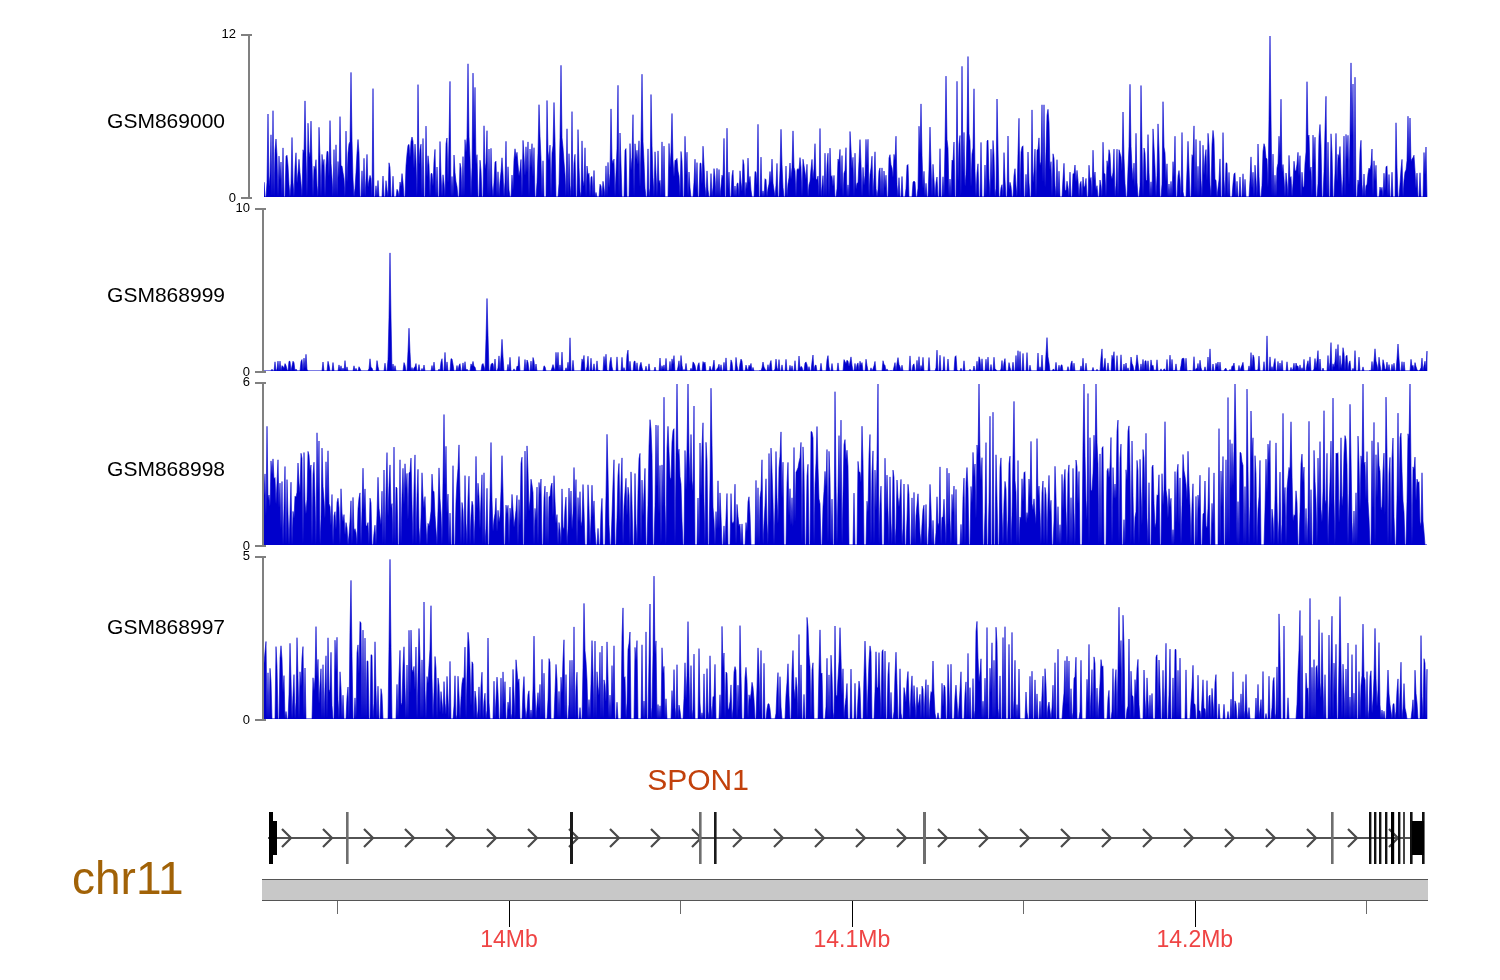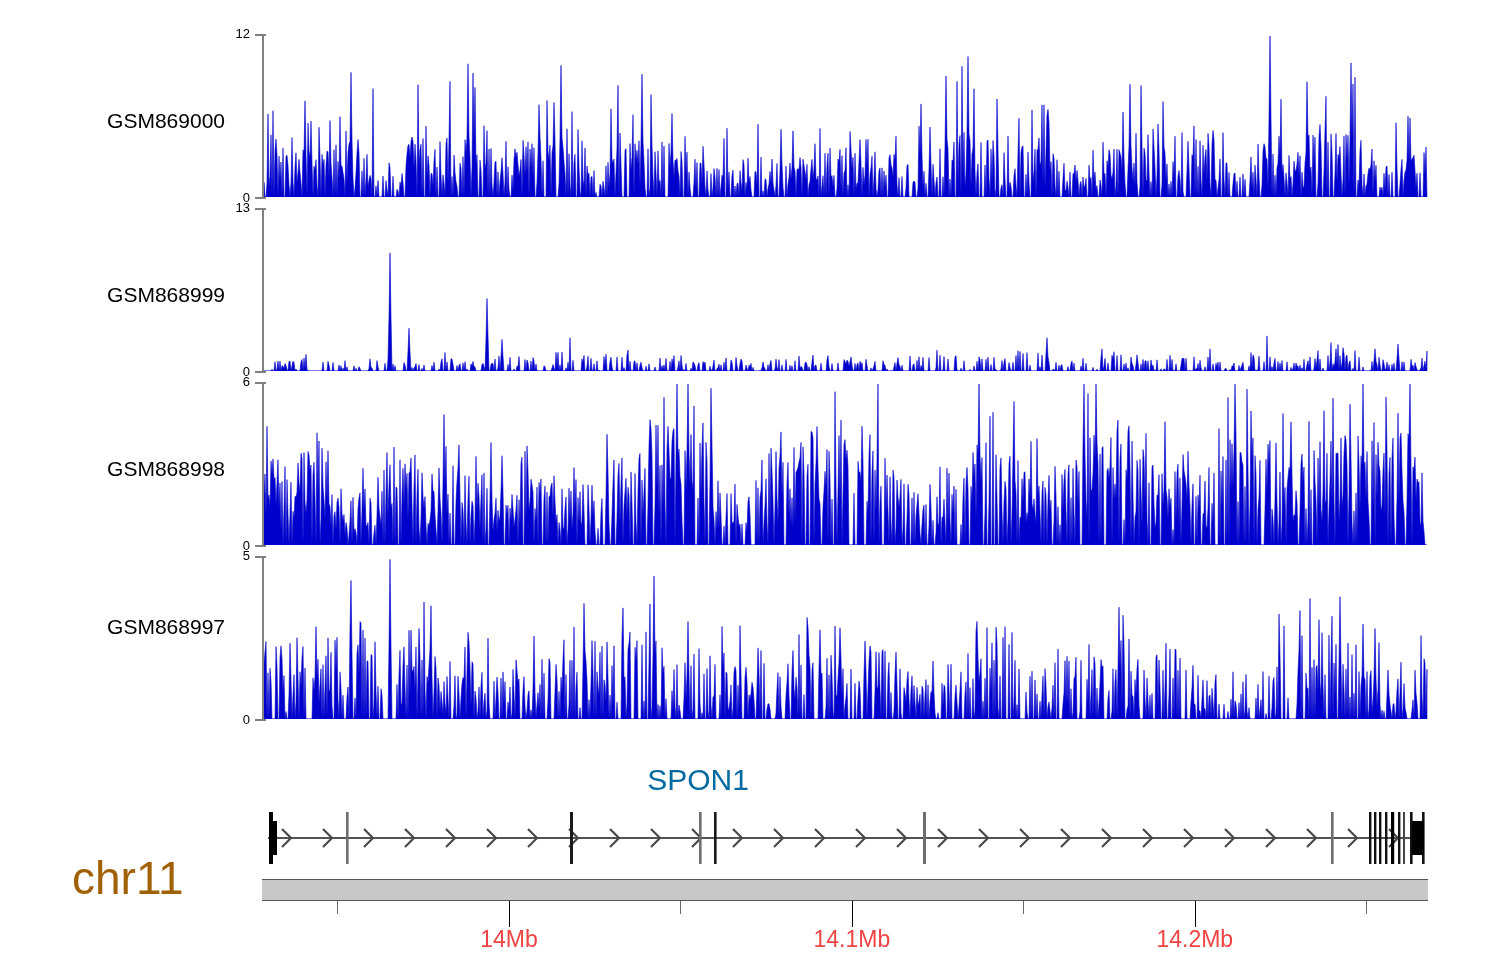--- a/index.html
+++ b/index.html
@@ -71,21 +71,21 @@
     width: 1500px;
     height: 145px;
   }
   #gene-name {
     position: absolute;
     left: 0;
     top: 10px;
     width: 1500px;
     text-align: center;
     font-size: 30px;
-    color: #0369a1;
+    color: #c2410c;
     line-height: 1;
   }
   #gene-name-inner {
     position: relative;
     left: -52px;
   }
   #gene-track {
     position: absolute;
     left: 262px;
     top: 45px;
@@ -136,39 +136,39 @@
     transform: translateX(-50%);
   }
 </style>
 </head>
 <body>
 
 <div id="root">
 
   <div class="track" style="top:34px;height:163px;">
     <div class="track-label" style="top:76px;">GSM869000</div>
-    <div class="axis" style="left:262px;top:0;height:163px;">
+    <div class="axis" style="left:248px;top:0;height:163px;">
       <div class="axis-cap top"></div>
       <div class="axis-cap bot"></div>
       <div class="axis-tick-label" style="top:-7px;">12</div>
       <div class="axis-tick-label" style="bottom:-7px;">0</div>
     </div>
     <div class="plot" style="left:264px;top:0;width:1164px;height:163px;">
       <svg id="cov0" width="1164" height="163" viewBox="0 0 1164 163" preserveAspectRatio="none">
           <path d="M0,163 L0,148.2 L1,163.0 L2,163.0 L3,148.4 L4,80.0 L5,152.7 L6,142.0 L7,100.8 L8,163.0 L9,76.7 L10,163.0 L11,116.1 L12,105.0 L13,121.1 L14,163.0 L15,122.1 L16,146.3 L17,128.0 L18,163.0 L19,113.9 L20,163.0 L21,163.0 L22,122.4 L23,121.2 L24,131.5 L25,150.6 L26,163.0 L27,149.1 L28,103.5 L29,148.0 L30,163.0 L31,133.2 L32,118.8 L33,149.2 L34,138.8 L35,125.3 L36,138.6 L37,149.2 L38,163.0 L39,115.8 L40,119.6 L41,66.9 L42,119.9 L43,163.0 L44,89.2 L45,117.6 L46,123.5 L47,87.1 L48,128.7 L49,163.0 L50,132.2 L51,136.0 L52,125.7 L53,151.5 L54,163.0 L55,93.3 L56,123.3 L57,163.0 L58,120.4 L59,131.8 L60,125.4 L61,163.0 L62,131.5 L63,117.3 L64,117.7 L65,142.4 L66,86.6 L67,129.3 L68,143.4 L69,163.0 L70,115.6 L71,163.0 L72,110.8 L73,163.0 L74,127.5 L75,143.8 L76,82.6 L77,131.9 L78,132.1 L79,138.6 L80,144.8 L81,163.0 L82,97.1 L83,148.5 L84,119.0 L85,109.9 L86,107.6 L87,38.4 L88,106.4 L89,145.0 L90,163.0 L91,154.2 L92,138.6 L93,119.0 L94,105.5 L95,118.7 L96,163.0 L97,163.0 L98,136.8 L99,163.0 L100,124.3 L101,163.0 L102,144.7 L103,120.4 L104,153.3 L105,146.5 L106,141.4 L107,144.4 L108,163.0 L109,54.6 L110,163.0 L111,163.0 L112,151.8 L113,163.0 L114,146.5 L115,163.0 L116,163.0 L117,163.0 L118,163.0 L119,142.0 L120,163.0 L121,163.0 L122,146.7 L123,155.7 L124,163.0 L125,128.8 L126,133.6 L127,163.0 L128,163.0 L129,142.2 L130,163.0 L131,163.0 L132,163.0 L133,155.3 L134,157.3 L135,163.0 L136,148.0 L137,152.6 L138,139.6 L139,148.4 L140,163.0 L141,163.0 L142,131.8 L143,120.0 L144,111.2 L145,110.4 L146,123.4 L147,107.5 L148,103.0 L149,107.2 L150,134.4 L151,110.1 L152,127.3 L153,163.0 L154,50.6 L155,131.0 L156,115.8 L157,110.2 L158,163.0 L159,104.5 L160,163.0 L161,163.0 L162,92.1 L163,143.8 L164,121.8 L165,131.2 L166,163.0 L167,139.6 L168,139.5 L169,152.2 L170,127.6 L171,115.4 L172,163.0 L173,133.0 L174,163.0 L175,163.0 L176,107.5 L177,140.8 L178,163.0 L179,140.8 L180,149.5 L181,163.0 L182,109.8 L183,104.0 L184,149.8 L185,105.8 L186,47.4 L187,163.0 L188,142.5 L189,163.0 L190,121.0 L191,138.6 L192,147.8 L193,152.6 L194,163.0 L195,163.0 L196,129.2 L197,134.2 L198,163.0 L199,122.6 L200,163.0 L201,105.7 L202,118.6 L203,103.4 L204,29.8 L205,102.8 L206,123.8 L207,163.0 L208,133.0 L209,39.1 L210,106.8 L211,53.4 L212,130.5 L213,120.7 L214,163.0 L215,163.0 L216,126.2 L217,136.2 L218,163.0 L219,163.0 L220,91.8 L221,134.9 L222,129.0 L223,96.7 L224,163.0 L225,115.0 L226,163.0 L227,114.3 L228,151.0 L229,163.0 L230,148.4 L231,128.3 L232,127.2 L233,163.0 L234,137.8 L235,163.0 L236,147.4 L237,137.6 L238,123.8 L239,139.7 L240,163.0 L241,147.9 L242,107.3 L243,163.0 L244,132.8 L245,155.9 L246,163.0 L247,163.0 L248,141.0 L249,156.9 L250,125.8 L251,114.8 L252,123.2 L253,118.3 L254,130.7 L255,142.0 L256,136.1 L257,125.5 L258,163.0 L259,106.4 L260,121.7 L261,142.0 L262,112.8 L263,138.8 L264,107.9 L265,163.0 L266,115.0 L267,133.9 L268,109.7 L269,143.3 L270,113.7 L271,163.0 L272,163.0 L273,148.5 L274,119.1 L275,70.7 L276,102.1 L277,124.6 L278,163.0 L279,126.8 L280,163.0 L281,163.0 L282,163.0 L283,66.5 L284,116.9 L285,126.8 L286,111.1 L287,163.0 L288,118.9 L289,111.7 L290,68.5 L291,105.9 L292,163.0 L293,163.0 L294,163.0 L295,149.8 L296,103.7 L297,31.3 L298,103.7 L299,113.7 L300,127.9 L301,140.4 L302,163.0 L303,94.8 L304,163.0 L305,119.7 L306,151.5 L307,163.0 L308,77.6 L309,163.0 L310,129.5 L311,120.3 L312,163.0 L313,163.0 L314,95.6 L315,133.5 L316,157.4 L317,163.0 L318,106.9 L319,146.2 L320,152.6 L321,113.8 L322,163.0 L323,132.0 L324,140.9 L325,139.3 L326,163.0 L327,143.1 L328,142.5 L329,163.0 L330,136.5 L331,163.0 L332,158.4 L333,163.0 L334,163.0 L335,163.0 L336,150.2 L337,152.0 L338,163.0 L339,147.3 L340,154.2 L341,163.0 L342,131.9 L343,163.0 L344,128.4 L345,153.9 L346,139.4 L347,74.9 L348,125.4 L349,129.7 L350,125.1 L351,163.0 L352,138.4 L353,114.8 L354,51.3 L355,163.0 L356,99.0 L357,130.9 L358,163.0 L359,163.0 L360,163.0 L361,116.4 L362,114.6 L363,163.0 L364,163.0 L365,163.0 L366,109.6 L367,136.5 L368,123.2 L369,80.7 L370,163.0 L371,109.8 L372,125.8 L373,116.2 L374,130.7 L375,106.8 L376,153.6 L377,107.6 L378,40.2 L379,107.8 L380,127.5 L381,154.1 L382,163.0 L383,163.0 L384,114.9 L385,163.0 L386,154.1 L387,60.5 L388,111.7 L389,143.6 L390,163.0 L391,117.8 L392,138.6 L393,163.0 L394,116.9 L395,149.5 L396,146.4 L397,163.0 L398,107.9 L399,163.0 L400,112.1 L401,163.0 L402,163.0 L403,163.0 L404,163.0 L405,109.5 L406,133.9 L407,117.9 L408,79.5 L409,126.5 L410,143.0 L411,126.1 L412,126.5 L413,124.4 L414,137.1 L415,142.1 L416,163.0 L417,117.5 L418,127.5 L419,163.0 L420,163.0 L421,102.3 L422,142.1 L423,118.2 L424,163.0 L425,138.0 L426,153.8 L427,163.0 L428,163.0 L429,163.0 L430,148.3 L431,125.2 L432,155.6 L433,128.6 L434,163.0 L435,163.0 L436,129.2 L437,129.2 L438,150.6 L439,112.2 L440,130.6 L441,152.4 L442,163.0 L443,136.9 L444,155.8 L445,163.0 L446,163.0 L447,139.6 L448,163.0 L449,153.8 L450,134.6 L451,143.3 L452,163.0 L453,134.3 L454,163.0 L455,135.5 L456,163.0 L457,152.5 L458,141.1 L459,143.7 L460,104.4 L461,163.0 L462,163.0 L463,94.2 L464,155.2 L465,138.1 L466,163.0 L467,163.0 L468,141.7 L469,136.2 L470,163.0 L471,152.0 L472,163.0 L473,149.6 L474,148.9 L475,163.0 L476,136.8 L477,148.7 L478,157.5 L479,125.6 L480,130.8 L481,163.0 L482,148.4 L483,155.0 L484,124.1 L485,149.1 L486,142.4 L487,156.2 L488,163.0 L489,163.0 L490,163.0 L491,137.5 L492,138.2 L493,151.6 L494,90.3 L495,163.0 L496,163.0 L497,123.1 L498,163.0 L499,156.9 L500,163.0 L501,144.7 L502,145.7 L503,163.0 L504,154.3 L505,150.0 L506,137.5 L507,148.9 L508,125.1 L509,149.1 L510,155.9 L511,163.0 L512,151.3 L513,129.4 L514,163.0 L515,163.0 L516,136.4 L517,95.3 L518,130.6 L519,153.2 L520,163.0 L521,163.0 L522,132.0 L523,163.0 L524,150.1 L525,143.7 L526,129.0 L527,145.3 L528,133.3 L529,96.9 L530,133.3 L531,136.9 L532,163.0 L533,135.8 L534,134.6 L535,136.1 L536,123.6 L537,133.6 L538,163.0 L539,125.2 L540,131.6 L541,138.1 L542,145.2 L543,130.3 L544,163.0 L545,150.9 L546,147.2 L547,134.9 L548,125.4 L549,144.9 L550,134.7 L551,109.7 L552,145.0 L553,146.0 L554,142.1 L555,163.0 L556,94.5 L557,163.0 L558,152.5 L559,141.7 L560,163.0 L561,119.2 L562,163.0 L563,130.9 L564,119.2 L565,163.0 L566,114.1 L567,143.2 L568,141.6 L569,152.8 L570,141.4 L571,163.0 L572,163.0 L573,154.7 L574,125.0 L575,128.3 L576,115.4 L577,155.7 L578,121.6 L579,163.0 L580,139.3 L581,136.3 L582,113.7 L583,163.0 L584,150.9 L585,163.0 L586,97.5 L587,115.4 L588,135.0 L589,123.3 L590,163.0 L591,119.2 L592,154.9 L593,149.2 L594,148.9 L595,127.6 L596,105.6 L597,129.4 L598,163.0 L599,133.4 L600,151.3 L601,141.3 L602,105.4 L603,132.2 L604,105.3 L605,163.0 L606,140.8 L607,133.9 L608,122.2 L609,163.0 L610,143.3 L611,117.8 L612,154.3 L613,163.0 L614,155.6 L615,137.0 L616,133.9 L617,163.0 L618,133.9 L619,163.0 L620,137.0 L621,154.2 L622,141.2 L623,163.0 L624,163.0 L625,124.0 L626,120.7 L627,130.8 L628,134.1 L629,143.5 L630,120.4 L631,126.4 L632,102.2 L633,150.8 L634,163.0 L635,143.7 L636,163.0 L637,163.0 L638,142.5 L639,163.0 L640,163.0 L641,163.0 L642,154.4 L643,131.5 L644,130.5 L645,163.0 L646,163.0 L647,163.0 L648,163.0 L649,148.3 L650,147.0 L651,148.2 L652,163.0 L653,163.0 L654,154.1 L655,92.2 L656,120.5 L657,69.9 L658,121.1 L659,154.7 L660,137.3 L661,163.0 L662,149.3 L663,163.0 L664,163.0 L665,135.1 L666,93.1 L667,130.1 L668,163.0 L669,130.3 L670,146.1 L671,163.0 L672,148.7 L673,143.0 L674,163.0 L675,163.0 L676,114.7 L677,163.0 L678,163.0 L679,142.8 L680,163.0 L681,111.5 L682,42.1 L683,105.3 L684,114.4 L685,163.0 L686,145.0 L687,163.0 L688,126.0 L689,127.3 L690,108.0 L691,163.0 L692,163.0 L693,47.3 L694,147.9 L695,110.2 L696,101.5 L697,163.0 L698,32.3 L699,140.0 L700,98.4 L701,152.8 L702,140.2 L703,99.8 L704,22.5 L705,99.7 L706,106.7 L707,153.1 L708,119.9 L709,114.0 L710,54.8 L711,137.0 L712,163.0 L713,139.0 L714,129.8 L715,163.0 L716,163.0 L717,108.4 L718,163.0 L719,163.0 L720,163.0 L721,131.0 L722,163.0 L723,106.9 L724,106.1 L725,144.4 L726,163.0 L727,115.1 L728,147.4 L729,106.5 L730,121.6 L731,163.0 L732,154.4 L733,65.0 L734,115.0 L735,163.0 L736,163.0 L737,153.8 L738,150.7 L739,163.0 L740,118.6 L741,145.8 L742,163.0 L743,163.0 L744,102.0 L745,155.4 L746,148.3 L747,152.4 L748,163.0 L749,163.0 L750,141.6 L751,134.7 L752,151.8 L753,163.0 L754,119.6 L755,84.3 L756,163.0 L757,118.2 L758,112.9 L759,111.8 L760,163.0 L761,163.0 L762,140.3 L763,163.0 L764,118.0 L765,148.7 L766,163.0 L767,163.0 L768,75.9 L769,149.1 L770,137.7 L771,115.1 L772,163.0 L773,116.1 L774,115.3 L775,103.9 L776,131.5 L777,127.8 L778,70.8 L779,149.6 L780,70.8 L781,154.1 L782,117.4 L783,81.3 L784,75.3 L785,88.7 L786,136.7 L787,127.7 L788,163.0 L789,119.8 L790,124.3 L791,151.5 L792,163.0 L793,125.7 L794,163.0 L795,137.2 L796,163.0 L797,163.0 L798,163.0 L799,144.7 L800,129.3 L801,156.2 L802,156.8 L803,147.2 L804,153.2 L805,163.0 L806,138.1 L807,163.0 L808,163.0 L809,139.6 L810,140.2 L811,131.0 L812,148.0 L813,136.4 L814,146.4 L815,163.0 L816,149.9 L817,147.4 L818,163.0 L819,143.0 L820,153.4 L821,152.1 L822,144.4 L823,163.0 L824,163.0 L825,131.2 L826,146.8 L827,143.5 L828,163.0 L829,116.2 L830,146.7 L831,138.0 L832,155.9 L833,151.7 L834,163.0 L835,163.0 L836,146.0 L837,151.6 L838,163.0 L839,108.2 L840,139.7 L841,139.8 L842,163.0 L843,126.8 L844,133.2 L845,115.7 L846,120.3 L847,141.3 L848,145.1 L849,138.2 L850,115.1 L851,163.0 L852,151.2 L853,115.2 L854,163.0 L855,115.7 L856,119.2 L857,122.9 L858,137.6 L859,78.0 L860,124.0 L861,149.2 L862,163.0 L863,163.0 L864,135.3 L865,112.3 L866,50.3 L867,112.3 L868,133.6 L869,146.9 L870,129.1 L871,153.2 L872,99.3 L873,148.1 L874,163.0 L875,163.0 L876,151.9 L877,51.5 L878,112.4 L879,163.0 L880,114.0 L881,119.3 L882,145.8 L883,147.0 L884,100.6 L885,138.3 L886,163.0 L887,147.8 L888,163.0 L889,94.9 L890,112.9 L891,132.9 L892,163.0 L893,141.4 L894,89.9 L895,115.6 L896,163.0 L897,163.0 L898,150.1 L899,67.7 L900,113.1 L901,118.9 L902,147.4 L903,129.8 L904,163.0 L905,150.0 L906,163.0 L907,147.4 L908,163.0 L909,127.7 L910,143.7 L911,102.2 L912,163.0 L913,163.0 L914,142.0 L915,136.5 L916,145.7 L917,163.0 L918,98.5 L919,157.7 L920,163.0 L921,163.0 L922,163.0 L923,136.6 L924,107.3 L925,133.7 L926,163.0 L927,163.0 L928,120.7 L929,123.4 L930,91.9 L931,163.0 L932,105.4 L933,163.0 L934,132.3 L935,163.0 L936,106.8 L937,146.3 L938,163.0 L939,111.2 L940,141.6 L941,123.0 L942,115.6 L943,147.2 L944,99.3 L945,112.0 L946,150.8 L947,163.0 L948,110.5 L949,96.4 L950,105.5 L951,145.5 L952,146.2 L953,163.0 L954,153.9 L955,146.0 L956,124.9 L957,163.0 L958,163.0 L959,98.6 L960,145.5 L961,163.0 L962,128.8 L963,129.3 L964,163.0 L965,138.4 L966,163.0 L967,163.0 L968,163.0 L969,149.8 L970,140.0 L971,138.8 L972,163.0 L973,147.3 L974,163.0 L975,163.0 L976,143.0 L977,163.0 L978,163.0 L979,139.8 L980,163.0 L981,145.3 L982,163.0 L983,163.0 L984,163.0 L985,163.0 L986,145.9 L987,122.9 L988,154.3 L989,138.2 L990,163.0 L991,131.2 L992,145.7 L993,163.0 L994,110.0 L995,142.4 L996,163.0 L997,163.0 L998,151.2 L999,117.2 L1000,109.7 L1001,113.1 L1002,124.3 L1003,124.8 L1004,153.4 L1005,85.2 L1006,2.0 L1007,85.0 L1008,163.0 L1009,120.1 L1010,163.0 L1011,141.2 L1012,163.0 L1013,134.0 L1014,129.3 L1015,102.2 L1016,122.8 L1017,65.2 L1018,138.6 L1019,130.5 L1020,144.2 L1021,163.0 L1022,139.0 L1023,148.7 L1024,163.0 L1025,121.4 L1026,145.0 L1027,142.6 L1028,163.0 L1029,149.3 L1030,127.2 L1031,137.1 L1032,136.8 L1033,130.2 L1034,118.3 L1035,142.3 L1036,121.7 L1037,163.0 L1038,138.2 L1039,153.3 L1040,153.0 L1041,129.4 L1042,118.0 L1043,47.7 L1044,102.9 L1045,101.0 L1046,138.3 L1047,133.0 L1048,163.0 L1049,101.1 L1050,129.4 L1051,103.2 L1052,163.0 L1053,163.0 L1054,149.4 L1055,102.4 L1056,90.5 L1057,112.2 L1058,163.0 L1059,163.0 L1060,137.6 L1061,96.7 L1062,62.3 L1063,163.0 L1064,108.2 L1065,163.0 L1066,163.0 L1067,99.8 L1068,118.6 L1069,163.0 L1070,163.0 L1071,138.9 L1072,99.4 L1073,148.5 L1074,120.5 L1075,124.2 L1076,112.5 L1077,139.4 L1078,163.0 L1079,145.5 L1080,102.1 L1081,163.0 L1082,100.4 L1083,126.1 L1084,101.3 L1085,151.0 L1086,102.7 L1087,28.9 L1088,102.7 L1089,50.0 L1090,163.0 L1091,43.2 L1092,163.0 L1093,163.0 L1094,146.0 L1095,151.1 L1096,117.1 L1097,106.3 L1098,150.6 L1099,163.0 L1100,140.0 L1101,163.0 L1102,151.8 L1103,150.3 L1104,139.7 L1105,134.1 L1106,136.1 L1107,130.8 L1108,115.0 L1109,163.0 L1110,126.8 L1111,147.6 L1112,131.3 L1113,163.0 L1114,163.0 L1115,163.0 L1116,153.0 L1117,157.0 L1118,153.3 L1119,163.0 L1120,139.2 L1121,157.0 L1122,132.9 L1123,131.9 L1124,163.0 L1125,140.5 L1126,163.0 L1127,163.0 L1128,138.2 L1129,163.0 L1130,163.0 L1131,163.0 L1132,88.8 L1133,133.8 L1134,163.0 L1135,163.0 L1136,150.0 L1137,135.4 L1138,125.4 L1139,163.0 L1140,146.4 L1141,138.1 L1142,135.9 L1143,126.6 L1144,82.2 L1145,127.5 L1146,84.0 L1147,127.4 L1148,124.7 L1149,123.8 L1150,121.2 L1151,136.6 L1152,154.7 L1153,139.1 L1154,163.0 L1155,163.0 L1156,138.8 L1157,163.0 L1158,163.0 L1159,163.0 L1160,118.5 L1161,141.2 L1162,113.0 L1163,163.0 L1163,163 Z" fill="#0000cc" stroke="#0000cc" stroke-width="0.6"></path>
         </svg>
     </div>
   </div>
 
   <div class="track" style="top:208px;height:163px;">
     <div class="track-label" style="top:76px;">GSM868999</div>
     <div class="axis" style="left:262px;top:0;height:163px;">
       <div class="axis-cap top"></div>
       <div class="axis-cap bot"></div>
-      <div class="axis-tick-label" style="top:-7px;">13</div>
+      <div class="axis-tick-label" style="top:-7px;">10</div>
       <div class="axis-tick-label" style="bottom:-7px;">0</div>
     </div>
     <div class="plot" style="left:264px;top:0;width:1164px;height:163px;">
       <svg id="cov1" width="1164" height="163" viewBox="0 0 1164 163" preserveAspectRatio="none">
           <path d="M0,163 L0,163.0 L1,163.0 L2,163.0 L3,163.0 L4,163.0 L5,162.9 L6,163.0 L7,163.0 L8,161.2 L9,163.0 L10,163.0 L11,153.8 L12,163.0 L13,161.1 L14,153.1 L15,163.0 L16,153.1 L17,163.0 L18,157.6 L19,158.6 L20,160.5 L21,155.6 L22,157.6 L23,161.5 L24,163.0 L25,153.3 L26,153.3 L27,163.0 L28,158.0 L29,153.2 L30,154.7 L31,163.0 L32,161.0 L33,163.0 L34,163.0 L35,163.0 L36,163.0 L37,153.6 L38,151.5 L39,163.0 L40,150.1 L41,160.8 L42,146.3 L43,161.3 L44,163.0 L45,163.0 L46,163.0 L47,163.0 L48,163.0 L49,163.0 L50,163.0 L51,163.0 L52,163.0 L53,163.0 L54,163.0 L55,163.0 L56,163.0 L57,163.0 L58,163.0 L59,154.0 L60,163.0 L61,163.0 L62,163.0 L63,163.0 L64,153.3 L65,157.3 L66,163.0 L67,163.0 L68,163.0 L69,154.5 L70,163.0 L71,163.0 L72,163.0 L73,163.0 L74,163.0 L75,156.9 L76,162.3 L77,157.8 L78,163.0 L79,160.0 L80,163.0 L81,152.6 L82,163.0 L83,158.9 L84,163.0 L85,163.0 L86,163.0 L87,163.0 L88,163.0 L89,163.0 L90,157.8 L91,163.0 L92,160.3 L93,163.0 L94,163.0 L95,158.7 L96,160.6 L97,163.0 L98,163.0 L99,163.0 L100,163.0 L101,163.0 L102,163.0 L103,163.0 L104,163.0 L105,160.5 L106,150.8 L107,159.6 L108,160.0 L109,163.0 L110,163.0 L111,163.0 L112,163.0 L113,152.6 L114,158.7 L115,163.0 L116,163.0 L117,163.0 L118,163.0 L119,163.0 L120,163.0 L121,155.2 L122,163.0 L123,163.0 L124,151.4 L125,109.8 L126,44.9 L127,109.9 L128,163.0 L129,156.0 L130,163.0 L131,157.7 L132,163.0 L133,163.0 L134,163.0 L135,163.0 L136,163.0 L137,163.0 L138,163.0 L139,163.0 L140,154.6 L141,157.2 L142,163.0 L143,163.0 L144,143.5 L145,120.2 L146,143.9 L147,163.0 L148,159.5 L149,163.0 L150,159.7 L151,159.0 L152,155.5 L153,163.0 L154,163.0 L155,156.6 L156,163.0 L157,163.0 L158,160.4 L159,163.0 L160,157.0 L161,163.0 L162,163.0 L163,163.0 L164,163.0 L165,163.0 L166,163.0 L167,163.0 L168,157.5 L169,163.0 L170,154.1 L171,163.0 L172,163.0 L173,163.0 L174,163.0 L175,161.1 L176,163.0 L177,154.1 L178,150.7 L179,163.0 L180,163.0 L181,144.4 L182,163.0 L183,153.9 L184,163.0 L185,163.0 L186,163.0 L187,150.7 L188,151.0 L189,156.3 L190,163.0 L191,163.0 L192,163.0 L193,157.5 L194,163.0 L195,157.6 L196,155.7 L197,163.0 L198,163.0 L199,154.9 L200,163.0 L201,153.7 L202,162.5 L203,161.1 L204,163.0 L205,163.0 L206,163.0 L207,155.9 L208,158.3 L209,153.4 L210,158.6 L211,159.1 L212,163.0 L213,163.0 L214,163.0 L215,163.0 L216,163.0 L217,163.0 L218,156.6 L219,155.5 L220,158.5 L221,163.0 L222,130.4 L223,90.5 L224,127.3 L225,163.0 L226,163.0 L227,156.5 L228,155.2 L229,155.6 L230,163.0 L231,151.0 L232,163.0 L233,163.0 L234,159.9 L235,147.9 L236,163.0 L237,148.8 L238,131.3 L239,148.7 L240,163.0 L241,163.0 L242,163.0 L243,163.0 L244,156.4 L245,163.0 L246,149.3 L247,163.0 L248,163.0 L249,163.0 L250,160.8 L251,163.0 L252,163.0 L253,158.1 L254,158.8 L255,148.5 L256,163.0 L257,163.0 L258,163.0 L259,163.0 L260,163.0 L261,151.5 L262,163.0 L263,152.0 L264,154.5 L265,163.0 L266,163.0 L267,153.1 L268,163.0 L269,149.5 L270,153.0 L271,163.0 L272,156.0 L273,163.0 L274,163.0 L275,163.0 L276,163.0 L277,163.0 L278,163.0 L279,163.0 L280,157.8 L281,158.7 L282,163.0 L283,163.0 L284,163.0 L285,163.0 L286,163.0 L287,163.0 L288,159.9 L289,156.6 L290,160.0 L291,163.0 L292,144.3 L293,158.5 L294,144.3 L295,163.0 L296,156.9 L297,163.0 L298,144.1 L299,163.0 L300,163.0 L301,163.0 L302,159.8 L303,163.0 L304,154.2 L305,163.0 L306,129.8 L307,163.0 L308,163.0 L309,152.3 L310,163.0 L311,163.0 L312,163.0 L313,163.0 L314,163.0 L315,163.0 L316,163.0 L317,163.0 L318,150.9 L319,154.6 L320,147.4 L321,163.0 L322,163.0 L323,158.7 L324,148.2 L325,163.0 L326,163.0 L327,150.2 L328,163.0 L329,161.9 L330,155.8 L331,163.0 L332,163.0 L333,152.9 L334,163.0 L335,162.0 L336,163.0 L337,163.0 L338,163.0 L339,163.0 L340,148.5 L341,158.3 L342,146.2 L343,161.9 L344,163.0 L345,163.0 L346,153.7 L347,149.2 L348,158.9 L349,163.0 L350,163.0 L351,163.0 L352,163.0 L353,148.9 L354,163.0 L355,163.0 L356,163.0 L357,163.0 L358,149.3 L359,163.0 L360,159.6 L361,163.0 L362,163.0 L363,146.9 L364,142.1 L365,163.0 L366,153.3 L367,163.0 L368,163.0 L369,163.0 L370,153.5 L371,153.0 L372,163.0 L373,154.8 L374,163.0 L375,163.0 L376,157.2 L377,154.3 L378,159.5 L379,163.0 L380,163.0 L381,163.0 L382,158.2 L383,163.0 L384,163.0 L385,155.8 L386,163.0 L387,163.0 L388,163.0 L389,163.0 L390,163.0 L391,159.0 L392,163.0 L393,163.0 L394,163.0 L395,163.0 L396,150.0 L397,163.0 L398,157.7 L399,161.4 L400,156.9 L401,163.0 L402,150.4 L403,163.0 L404,163.0 L405,163.0 L406,153.4 L407,163.0 L408,150.9 L409,156.5 L410,147.6 L411,163.0 L412,163.0 L413,163.0 L414,159.0 L415,152.8 L416,163.0 L417,147.5 L418,157.4 L419,163.0 L420,161.4 L421,163.0 L422,155.4 L423,163.0 L424,163.0 L425,163.0 L426,163.0 L427,160.2 L428,163.0 L429,153.9 L430,155.2 L431,157.6 L432,163.0 L433,163.0 L434,157.0 L435,154.7 L436,163.0 L437,163.0 L438,163.0 L439,153.6 L440,156.1 L441,154.1 L442,163.0 L443,163.0 L444,162.8 L445,163.0 L446,158.2 L447,161.6 L448,163.0 L449,158.1 L450,152.1 L451,163.0 L452,163.0 L453,160.8 L454,159.4 L455,156.2 L456,163.0 L457,156.8 L458,163.0 L459,163.0 L460,154.3 L461,163.0 L462,149.9 L463,163.0 L464,163.0 L465,163.0 L466,163.0 L467,151.9 L468,154.4 L469,163.0 L470,163.0 L471,163.0 L472,149.4 L473,157.7 L474,163.0 L475,163.0 L476,155.7 L477,151.1 L478,153.1 L479,163.0 L480,163.0 L481,163.0 L482,157.1 L483,160.6 L484,163.0 L485,157.2 L486,158.9 L487,155.4 L488,163.0 L489,159.4 L490,163.0 L491,163.0 L492,163.0 L493,163.0 L494,163.0 L495,163.0 L496,162.4 L497,162.9 L498,159.8 L499,154.0 L500,159.1 L501,160.9 L502,163.0 L503,162.8 L504,156.7 L505,163.0 L506,155.5 L507,152.5 L508,163.0 L509,163.0 L510,163.0 L511,160.9 L512,151.1 L513,159.6 L514,163.0 L515,151.6 L516,163.0 L517,163.0 L518,156.9 L519,163.0 L520,163.0 L521,163.0 L522,151.3 L523,162.5 L524,163.0 L525,163.0 L526,157.3 L527,163.0 L528,157.8 L529,163.0 L530,163.0 L531,152.7 L532,163.0 L533,163.0 L534,163.0 L535,148.0 L536,160.6 L537,158.4 L538,159.2 L539,163.0 L540,163.0 L541,155.1 L542,153.9 L543,156.7 L544,163.0 L545,158.6 L546,163.0 L547,163.0 L548,154.1 L549,147.0 L550,163.0 L551,157.5 L552,157.0 L553,163.0 L554,163.0 L555,162.7 L556,163.0 L557,155.3 L558,163.0 L559,163.0 L560,163.0 L561,163.0 L562,163.0 L563,151.9 L564,147.6 L565,158.8 L566,163.0 L567,163.0 L568,155.5 L569,163.0 L570,163.0 L571,163.0 L572,163.0 L573,163.0 L574,154.9 L575,163.0 L576,163.0 L577,163.0 L578,163.0 L579,163.0 L580,151.6 L581,153.6 L582,155.8 L583,152.2 L584,153.3 L585,158.5 L586,153.9 L587,148.9 L588,157.2 L589,163.0 L590,163.0 L591,155.4 L592,162.5 L593,156.7 L594,154.9 L595,163.0 L596,153.2 L597,157.5 L598,154.6 L599,163.0 L600,163.0 L601,163.0 L602,151.2 L603,157.4 L604,163.0 L605,163.0 L606,163.0 L607,159.8 L608,163.0 L609,160.8 L610,157.8 L611,153.4 L612,163.0 L613,163.0 L614,163.0 L615,163.0 L616,163.0 L617,163.0 L618,163.0 L619,152.7 L620,156.3 L621,157.4 L622,163.0 L623,160.9 L624,163.0 L625,163.0 L626,163.0 L627,162.6 L628,163.0 L629,163.0 L630,159.0 L631,154.6 L632,163.0 L633,155.2 L634,149.6 L635,156.4 L636,158.7 L637,163.0 L638,157.2 L639,163.0 L640,163.0 L641,163.0 L642,163.0 L643,163.0 L644,163.0 L645,163.0 L646,147.9 L647,163.0 L648,163.0 L649,157.1 L650,155.8 L651,163.0 L652,163.0 L653,152.3 L654,163.0 L655,148.7 L656,163.0 L657,157.5 L658,161.4 L659,149.3 L660,163.0 L661,163.0 L662,163.0 L663,163.0 L664,163.0 L665,149.5 L666,163.0 L667,163.0 L668,163.0 L669,163.0 L670,163.0 L671,163.0 L672,159.8 L673,142.1 L674,163.0 L675,163.0 L676,147.2 L677,163.0 L678,163.0 L679,162.1 L680,148.6 L681,163.0 L682,163.0 L683,163.0 L684,151.0 L685,163.0 L686,163.0 L687,163.0 L688,163.0 L689,163.0 L690,163.0 L691,148.8 L692,147.7 L693,162.0 L694,163.0 L695,163.0 L696,163.0 L697,160.2 L698,163.0 L699,163.0 L700,152.8 L701,163.0 L702,163.0 L703,163.0 L704,163.0 L705,163.0 L706,161.2 L707,163.0 L708,163.0 L709,163.0 L710,158.0 L711,163.0 L712,163.0 L713,153.2 L714,163.0 L715,148.8 L716,151.8 L717,163.0 L718,150.8 L719,163.0 L720,163.0 L721,163.0 L722,151.2 L723,163.0 L724,149.1 L725,163.0 L726,163.0 L727,156.5 L728,163.0 L729,163.0 L730,149.2 L731,161.3 L732,161.6 L733,163.0 L734,163.0 L735,163.0 L736,163.0 L737,161.1 L738,152.5 L739,163.0 L740,154.6 L741,150.6 L742,163.0 L743,163.0 L744,163.0 L745,154.6 L746,159.4 L747,163.0 L748,163.0 L749,154.2 L750,163.0 L751,163.0 L752,147.5 L753,163.0 L754,142.7 L755,163.0 L756,143.5 L757,163.0 L758,163.0 L759,145.4 L760,163.0 L761,163.0 L762,163.0 L763,144.6 L764,163.0 L765,163.0 L766,157.2 L767,163.0 L768,163.0 L769,163.0 L770,163.0 L771,163.0 L772,163.0 L773,163.0 L774,145.0 L775,163.0 L776,158.8 L777,163.0 L778,147.0 L779,163.0 L780,163.0 L781,163.0 L782,145.9 L783,129.6 L784,148.7 L785,154.8 L786,163.0 L787,163.0 L788,163.0 L789,161.3 L790,161.4 L791,163.0 L792,154.3 L793,163.0 L794,163.0 L795,157.2 L796,163.0 L797,157.3 L798,156.8 L799,163.0 L800,163.0 L801,163.0 L802,163.0 L803,163.0 L804,158.6 L805,163.0 L806,163.0 L807,155.3 L808,152.9 L809,163.0 L810,155.2 L811,163.0 L812,163.0 L813,163.0 L814,163.0 L815,163.0 L816,163.0 L817,157.9 L818,163.0 L819,150.2 L820,162.8 L821,163.0 L822,155.2 L823,163.0 L824,163.0 L825,163.0 L826,163.0 L827,163.0 L828,163.0 L829,159.4 L830,163.0 L831,163.0 L832,163.0 L833,161.2 L834,163.0 L835,163.0 L836,163.0 L837,149.8 L838,140.9 L839,162.1 L840,158.5 L841,150.3 L842,163.0 L843,163.0 L844,154.9 L845,163.0 L846,163.0 L847,163.0 L848,147.2 L849,151.7 L850,143.7 L851,163.0 L852,163.0 L853,147.6 L854,163.0 L855,163.0 L856,163.0 L857,146.8 L858,163.0 L859,163.0 L860,156.0 L861,163.0 L862,155.0 L863,163.0 L864,159.8 L865,163.0 L866,163.0 L867,149.0 L868,155.4 L869,157.8 L870,163.0 L871,163.0 L872,156.5 L873,146.9 L874,155.0 L875,163.0 L876,163.0 L877,155.9 L878,163.0 L879,151.4 L880,163.0 L881,153.0 L882,152.7 L883,163.0 L884,152.8 L885,163.0 L886,163.0 L887,151.9 L888,158.3 L889,157.2 L890,163.0 L891,161.7 L892,163.0 L893,151.8 L894,163.0 L895,163.0 L896,163.0 L897,160.8 L898,163.0 L899,163.0 L900,160.8 L901,161.6 L902,163.0 L903,151.4 L904,163.0 L905,163.0 L906,147.1 L907,163.0 L908,151.4 L909,163.0 L910,162.2 L911,162.8 L912,155.9 L913,163.0 L914,163.0 L915,163.0 L916,163.0 L917,157.6 L918,150.6 L919,150.5 L920,150.2 L921,163.0 L922,150.2 L923,163.0 L924,163.0 L925,163.0 L926,162.5 L927,163.0 L928,163.0 L929,163.0 L930,148.7 L931,163.0 L932,160.5 L933,161.1 L934,155.4 L935,163.0 L936,152.2 L937,159.7 L938,163.0 L939,163.0 L940,163.0 L941,158.8 L942,163.0 L943,163.0 L944,149.0 L945,163.0 L946,140.9 L947,163.0 L948,163.0 L949,156.0 L950,163.0 L951,163.0 L952,155.2 L953,159.6 L954,154.0 L955,163.0 L956,154.1 L957,163.0 L958,163.0 L959,163.0 L960,163.0 L961,160.8 L962,160.3 L963,163.0 L964,163.0 L965,163.0 L966,161.4 L967,163.0 L968,157.9 L969,158.4 L970,155.0 L971,163.0 L972,163.0 L973,163.0 L974,163.0 L975,157.4 L976,163.0 L977,159.6 L978,157.2 L979,154.3 L980,163.0 L981,163.0 L982,163.0 L983,163.0 L984,163.0 L985,157.9 L986,163.0 L987,144.6 L988,159.9 L989,146.9 L990,149.3 L991,163.0 L992,161.8 L993,163.0 L994,160.9 L995,148.1 L996,163.0 L997,163.0 L998,163.0 L999,163.0 L1000,153.7 L1001,163.0 L1002,163.0 L1003,127.9 L1004,163.0 L1005,163.0 L1006,148.9 L1007,163.0 L1008,158.6 L1009,163.0 L1010,155.3 L1011,150.5 L1012,163.0 L1013,163.0 L1014,153.4 L1015,163.0 L1016,155.0 L1017,163.0 L1018,152.5 L1019,163.0 L1020,163.0 L1021,163.0 L1022,163.0 L1023,153.8 L1024,163.0 L1025,163.0 L1026,163.0 L1027,159.4 L1028,162.9 L1029,160.6 L1030,155.2 L1031,163.0 L1032,155.0 L1033,158.3 L1034,158.0 L1035,163.0 L1036,156.9 L1037,163.0 L1038,159.7 L1039,163.0 L1040,151.3 L1041,163.0 L1042,163.0 L1043,156.5 L1044,152.7 L1045,160.1 L1046,148.9 L1047,163.0 L1048,163.0 L1049,163.0 L1050,160.9 L1051,150.5 L1052,160.4 L1053,152.6 L1054,142.6 L1055,163.0 L1056,151.0 L1057,163.0 L1058,163.0 L1059,160.0 L1060,163.0 L1061,163.0 L1062,163.0 L1063,163.0 L1064,147.5 L1065,163.0 L1066,154.2 L1067,134.6 L1068,163.0 L1069,155.8 L1070,159.4 L1071,153.4 L1072,140.8 L1073,158.1 L1074,136.5 L1075,163.0 L1076,147.6 L1077,160.8 L1078,155.2 L1079,139.7 L1080,145.5 L1081,163.0 L1082,148.2 L1083,147.2 L1084,163.0 L1085,154.9 L1086,152.8 L1087,163.0 L1088,163.0 L1089,160.3 L1090,163.0 L1091,142.6 L1092,163.0 L1093,163.0 L1094,163.0 L1095,149.1 L1096,163.0 L1097,163.0 L1098,163.0 L1099,158.9 L1100,163.0 L1101,163.0 L1102,163.0 L1103,163.0 L1104,163.0 L1105,163.0 L1106,162.3 L1107,163.0 L1108,153.5 L1109,163.0 L1110,153.0 L1111,140.8 L1112,153.1 L1113,156.9 L1114,163.0 L1115,149.2 L1116,156.7 L1117,163.0 L1118,163.0 L1119,151.7 L1120,155.8 L1121,161.5 L1122,161.3 L1123,154.1 L1124,163.0 L1125,156.6 L1126,163.0 L1127,163.0 L1128,156.3 L1129,162.2 L1130,155.2 L1131,163.0 L1132,163.0 L1133,150.8 L1134,136.0 L1135,150.8 L1136,163.0 L1137,163.0 L1138,153.7 L1139,163.0 L1140,153.9 L1141,163.0 L1142,163.0 L1143,163.0 L1144,163.0 L1145,163.0 L1146,163.0 L1147,151.3 L1148,158.5 L1149,157.3 L1150,163.0 L1151,154.6 L1152,158.6 L1153,161.5 L1154,163.0 L1155,163.0 L1156,161.8 L1157,159.7 L1158,150.1 L1159,163.0 L1160,157.6 L1161,153.2 L1162,161.1 L1163,143.1 L1163,163 Z" fill="#0000cc" stroke="#0000cc" stroke-width="0.6"></path>
         </svg>
     </div>
   </div>
 
   <div class="track" style="top:382px;height:163px;">

